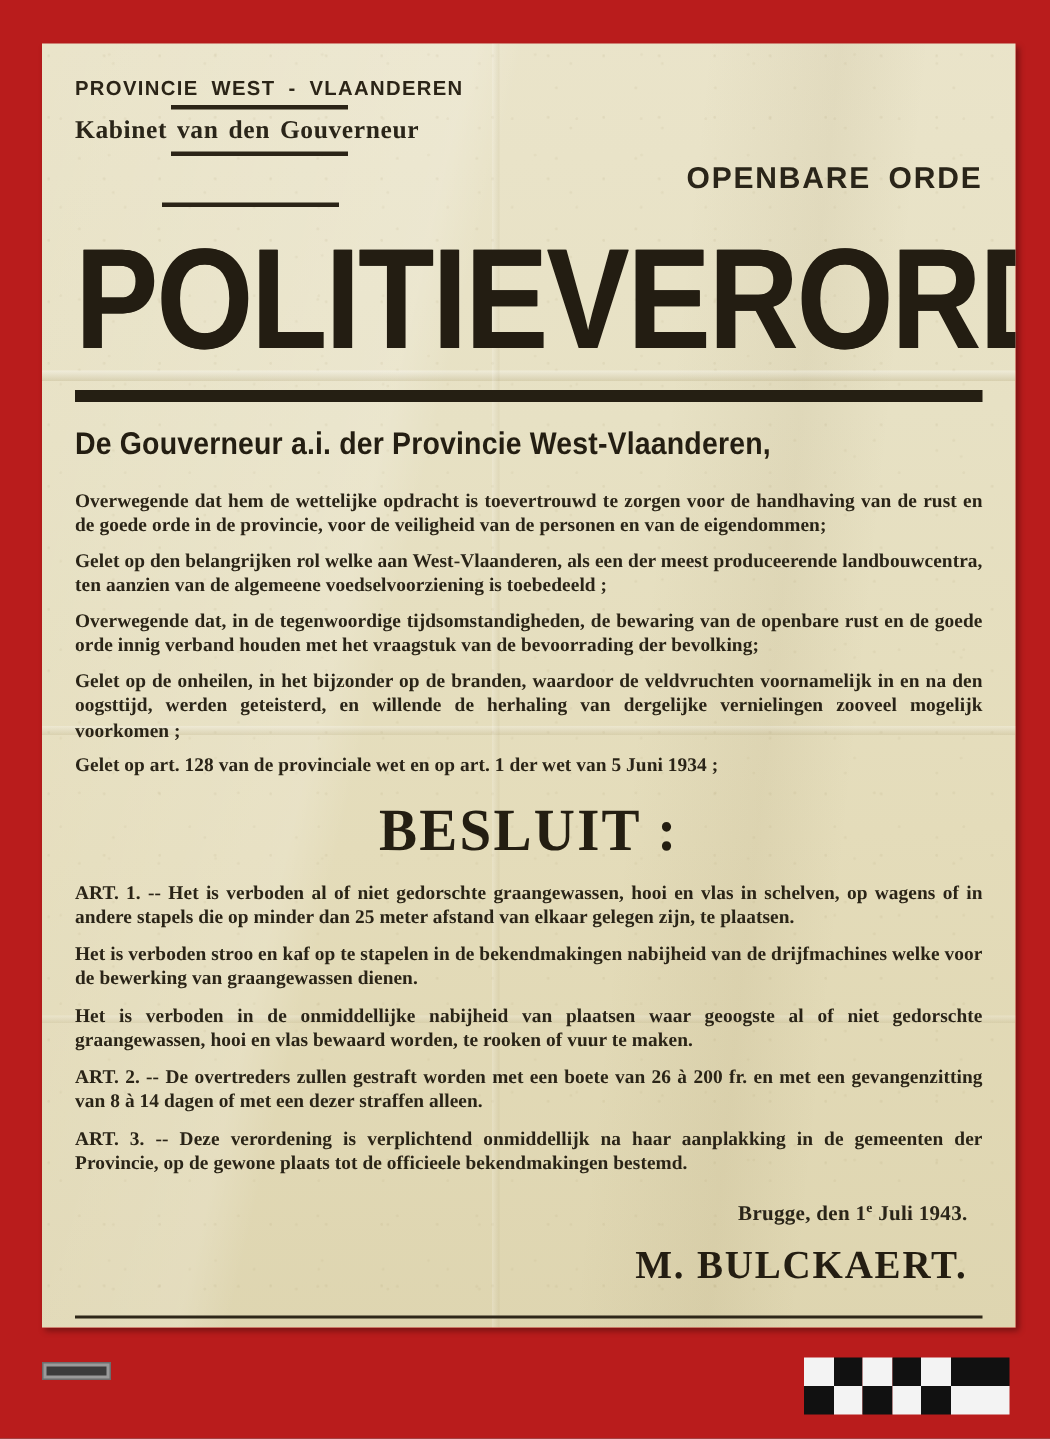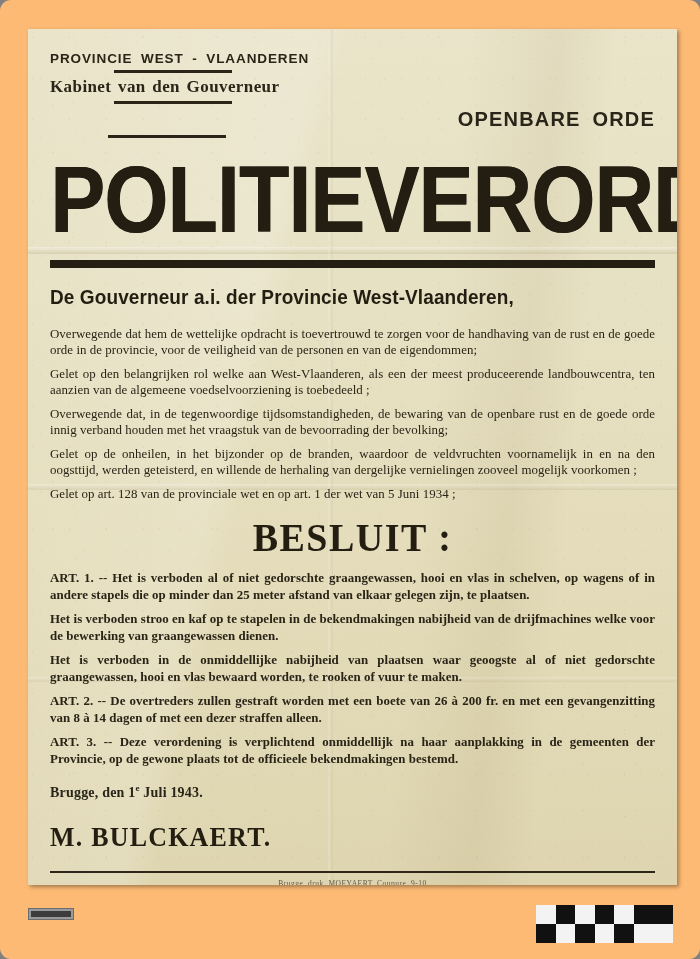--- a/index.html
+++ b/index.html
@@ -13,22 +13,21 @@
     background: #808080;
     font-family: "Liberation Serif", serif;
     overflow: hidden;
     position: relative;
   }
 
   
   #scan {
     position: absolute;
     inset: 0;
-    background: #fdba74;
-    border-radius: 11px;
+    background: #b91c1c;
   }
 
   
   #poster {
     position: absolute;
     left: 28px;
     top: 29px;
     width: 649px;
     height: 856px;
     background:
@@ -139,21 +138,21 @@
     letter-spacing: 0.1px;
     transform: scaleY(1.1);
     transform-origin: left top;
     color: #241e12;
   }
 
   
   .recitals { margin-top: 19px; }
   .recital {
     font-family: "Liberation Serif", serif;
-    font-weight: normal;
+    font-weight: bold;
     font-size: 12.9px;
     line-height: 1.28;
     text-align: justify;
     margin-bottom: 7px;
     color: #2a2417;
     letter-spacing: 0.05px;
   }
 
   
   .besluit {
@@ -175,35 +174,36 @@
     line-height: 1.28;
     text-align: justify;
     margin-bottom: 8px;
     color: #2a2417;
     letter-spacing: 0.05px;
   }
 
   
   .sig-block {
     margin-top: 16px;
+    text-align: right;
     padding-right: 10px;
   }
   .sig-place {
     font-family: "Liberation Serif", serif;
     font-weight: bold;
     font-size: 14px;
     letter-spacing: 0.2px;
   }
   .sig-place sup { font-size: 9px; vertical-align: super; }
   .sig-name {
     font-family: "Liberation Serif", serif;
     font-weight: bold;
     font-size: 26px;
     letter-spacing: 1.2px;
-    margin-top: 22px;
+    margin-top: 10px;
     transform: scaleY(1.02);
     color: #241e12;
   }
 
   
   .imprint-rule {
     height: 2px;
     background: #2e2719;
     margin-top: 18px;
   }

